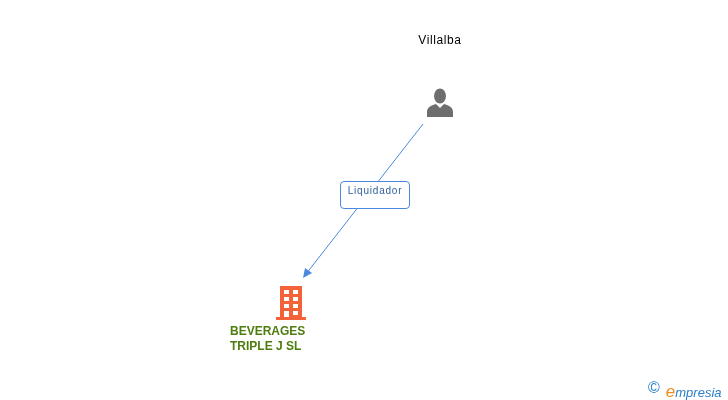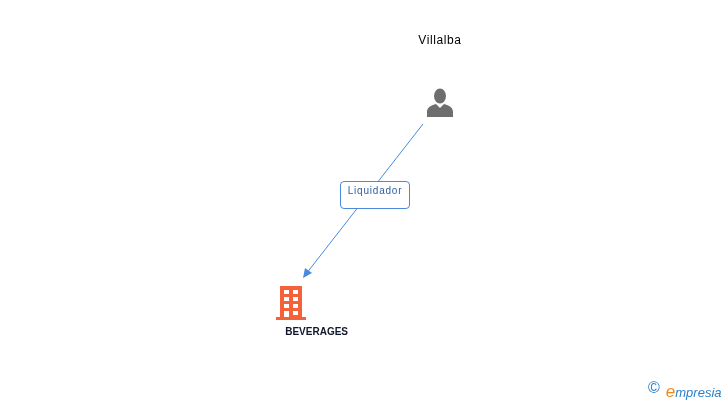--- a/index.html
+++ b/index.html
@@ -1,21 +1,21 @@
 <!DOCTYPE html>
 <html><head>
   <meta charset="utf-8">
   <style>
     html, body { margin: 0; padding: 0; }
     body { width: 728px; height: 400px; background: #ffffff; position: relative; overflow: hidden; font-family: "Liberation Sans", sans-serif; }
     .edges { position: absolute; left: 0; top: 0; width: 728px; height: 400px; }
     .person-label { position: absolute; left: 388px; top: 33px; width: 104px; text-align: center; font-size: 12px; line-height: 15px; color: #000000; letter-spacing: 0.6px; }
     .person-icon { position: absolute; left: 425px; top: 87px; width: 30px; height: 30px; }
     .company-icon { position: absolute; left: 276px; top: 286px; width: 30px; height: 34px; }
-    .company-label { position: absolute; left: 230px; top: 324px; width: 118px; text-align: right; font-size: 10px; line-height: 15px; font-weight: bold; color: #0f172a; }
+    .company-label { position: absolute; left: 230px; top: 324px; width: 118px; text-align: left; font-size: 12px; line-height: 15px; font-weight: bold; color: #4d7c0f; }
     .edge-label { position: absolute; left: 328px; top: 181px; width: 70px; height: 28px; border: 1px solid #4a89dc; border-radius: 4px; background: #ffffff; box-sizing: border-box; font-size: 10px; line-height: 17px; text-align: center; color: #2f5f9e; letter-spacing: 0.8px; margin-left: 12px; }
     .brand { position: absolute; left: 648px; top: 378px; height: 20px; display: flex; align-items: center; gap: 6px; }
     .brand-copy { font-size: 16px; color: #2a7fc9; line-height: 16px; }
     .brand-name { font-family: Liberation Sans, sans-serif; font-style: italic; font-size: 13px; color: #2a7fc9; margin-top: 8px; }
     .brand-name .e { color: #f08a1a; font-size: 17px; }
   </style>
 </head>
 <body>
 
 <svg class="edges" viewBox="0 0 728 400">
@@ -42,18 +42,19 @@
   <rect x="8" y="11" width="5" height="4" fill="#ffffff"></rect>
   <rect x="17" y="11" width="5" height="4" fill="#ffffff"></rect>
   <rect x="8" y="18" width="5" height="4" fill="#ffffff"></rect>
   <rect x="17" y="18" width="5" height="4" fill="#ffffff"></rect>
   <rect x="8" y="25" width="5" height="6" fill="#ffffff"></rect>
   <rect x="17" y="25" width="5" height="4" fill="#ffffff"></rect>
 </svg>
 
 <div class="company-label">
   <div>BEVERAGES</div>
+  <div>TRIPLE J SL</div>
 </div>
 
 <div class="brand">
   <span class="brand-copy">©</span>
   <span class="brand-name"><span class="e">e</span><span>mpresia</span></span>
 </div>
 
 </body></html>

